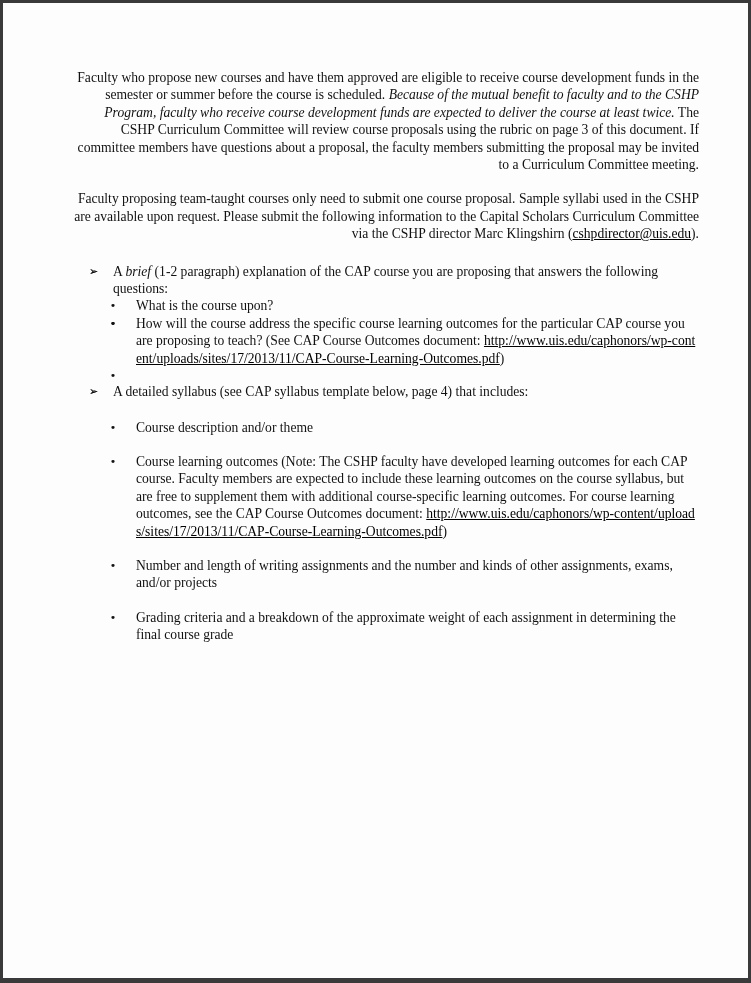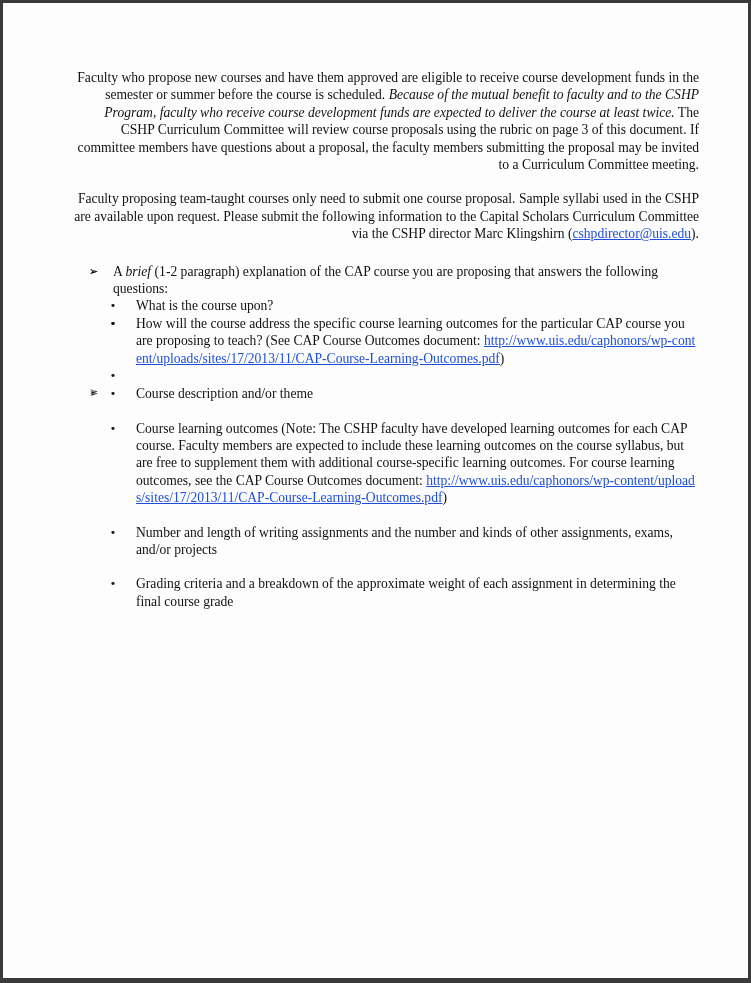--- a/index.html
+++ b/index.html
@@ -26,21 +26,21 @@
     }
     h1 {
       margin: 0 0 17px 0;
       text-align: center;
       font-size: 13.6px;
       font-weight: bold;
       letter-spacing: 0.05px;
       padding-left: 4px;
     }
     p { margin: 0 0 17px 0; text-align: right; }
-    a { color: #1d4ed8; text-decoration: underline; }
+    a { color: #000000; text-decoration: underline; }
     .arrow-list { list-style: none; margin: 0; padding: 0; }
     .arrow-item {
       position: relative;
       padding-left: 46px;
       margin-bottom: 16px;
     }
     .arrow-glyph {
       position: absolute;
       left: 22px; top: 0;
       font-family: "DejaVu Sans", sans-serif;
@@ -99,20 +99,21 @@
           </li>
         </ul>
       </li>
 
       <li class="arrow-item">
         <span class="arrow-glyph">➢</span>
       </li>
 
       <li class="arrow-item">
         <span class="arrow-glyph">➢</span>
+        <span>A detailed syllabus (see CAP syllabus template below, page 4) that includes:</span>
         <ul class="bullet-list tight spaced" style="margin-left:-46px;">
           <li class="bullet-item">
             <span class="dot">•</span>
             <span>Course description and/or theme</span>
           </li>
           <li class="bullet-item">
             <span class="dot">•</span>
             <span>Course learning outcomes (Note: The CSHP faculty have developed learning outcomes for each CAP course. Faculty members are expected to include these learning outcomes on the course syllabus, but are free to supplement them with additional course-specific learning outcomes. For course learning outcomes, see the CAP Course Outcomes document: </span><a style="word-break:break-all;">http://www.uis.edu/caphonors/wp-content/uploads/sites/17/2013/11/CAP-Course-Learning-Outcomes.pdf</a><span>)</span>
           </li>
           <li class="bullet-item">

